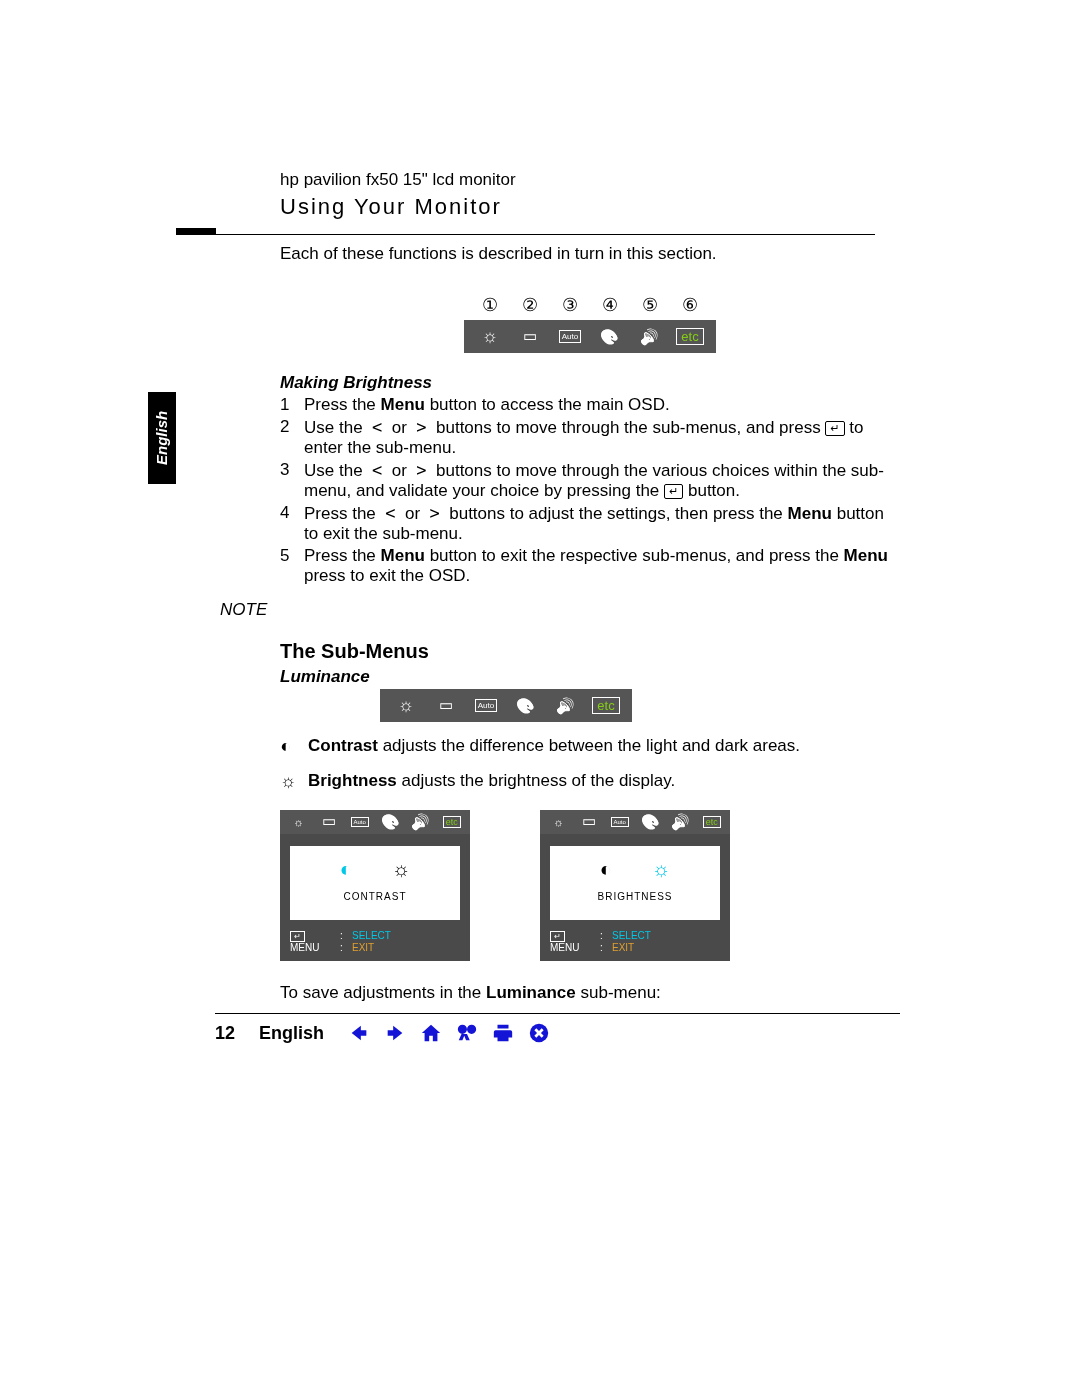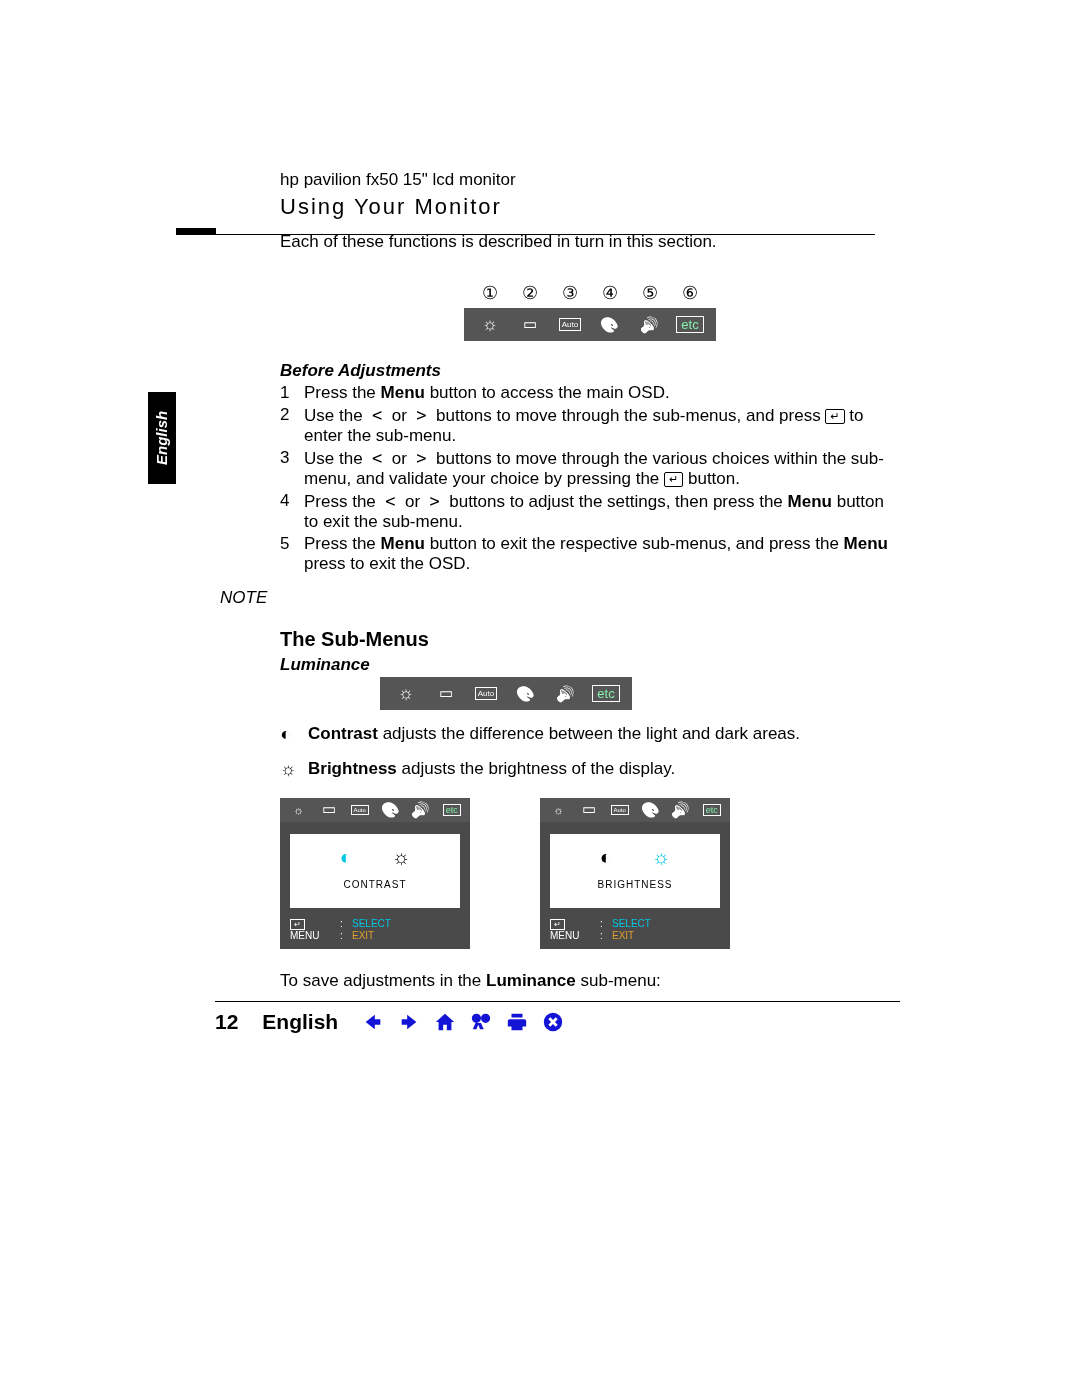--- a/index.html
+++ b/index.html
@@ -78,21 +78,21 @@
     font-size: 18px;
     display: flex;
     align-items: center;
     justify-content: center;
   }
   .cell .etc-box, .mini-osd .etc-box {
     border: 1px solid #fff;
     padding: 0 4px;
     font-size: 13px;
     background: #555;
-    color: #86efac;
+    color: #84cc16;
   }
   .cell .auto-box, .mini-osd .auto-box {
     border: 1px solid #fff;
     font-size: 8px;
     padding: 1px 2px;
     color: #fff;
   }
   .numbered-row {
     display: flex;
     justify-content: center;
@@ -179,21 +179,21 @@
     border: 1px solid #fff;
     font-size: 8px;
     padding: 0 3px;
   }
 
   .footer-rule {
     border: none;
     border-top: 1.5px solid #000;
     margin: 6px 0 8px 0;
   }
-  .footer-row { display: flex; align-items: center; gap: 24px; font-weight: bold; font-size: 21px; }
+  .footer-row { display: flex; align-items: center; gap: 24px; font-weight: bold; font-size: 18px; }
   .footer-icons { display: flex; gap: 14px; }
   .footer-icons svg { width: 22px; height: 22px; }
   .lt, .gt { font-family: monospace; }
 
   
   .ico-sun::before { content: "☼"; }
   .ico-screen::before { content: "▭"; font-size: 15px; position: relative; top: -1px;}
   .ico-palette::before { content: "🎨"; font-size: 15px; filter: grayscale(1) brightness(3);}
   .ico-speaker::before { content: "🔊"; font-size: 15px; filter: grayscale(1) brightness(3);}
   .ico-contrast::before { content: "◐"; }
@@ -204,21 +204,21 @@
 
 <div class="page">
 
   <div class="black-block"></div>
   <div class="sidebar-tab">English</div>
 
   <p class="header-product">hp pavilion fx50 15" lcd monitor</p>
   <p class="header-section">Using Your Monitor</p>
   <hr class="rule short-left" style="top:232px;">
 
-  <p class="body-text" style="margin-top:12px;">Each of these functions is described in turn in this section.</p>
+  <p class="body-text" style="margin-top:24px;">Each of these functions is described in turn in this section.</p>
 
   <div class="numbered-row">
     <span>①</span>
     <span>②</span>
     <span>③</span>
     <span>④</span>
     <span>⑤</span>
     <span>⑥</span>
   </div>
   <div class="osd-bar">
@@ -235,21 +235,21 @@
         <span class="ico-palette"></span>
       </div>
     <div class="cell">
         <span class="ico-speaker"></span>
       </div>
     <div class="cell">
         <span class="etc-box">etc</span>
       </div>
   </div>
 
-  <p class="subhead-italic">Before Adjustments</p>
+  <p class="subhead-italic">Making Brightness</p>
 
   <ol class="steps">
     <li class="step">
       <span class="num">1</span>
       <span class="txt"><span>Press the </span><span class="bold">Menu</span><span> button to access the main OSD.</span></span>
     </li>
     <li class="step">
       <span class="num">2</span>
       <span class="txt">Use the &nbsp;<span class="lt">&lt;</span>&nbsp; or &nbsp;<span class="gt">&gt;</span>&nbsp; buttons to move through the sub-menus, and press <span class="kbd-box">↵</span> to enter the sub-menu.</span>
     </li>

